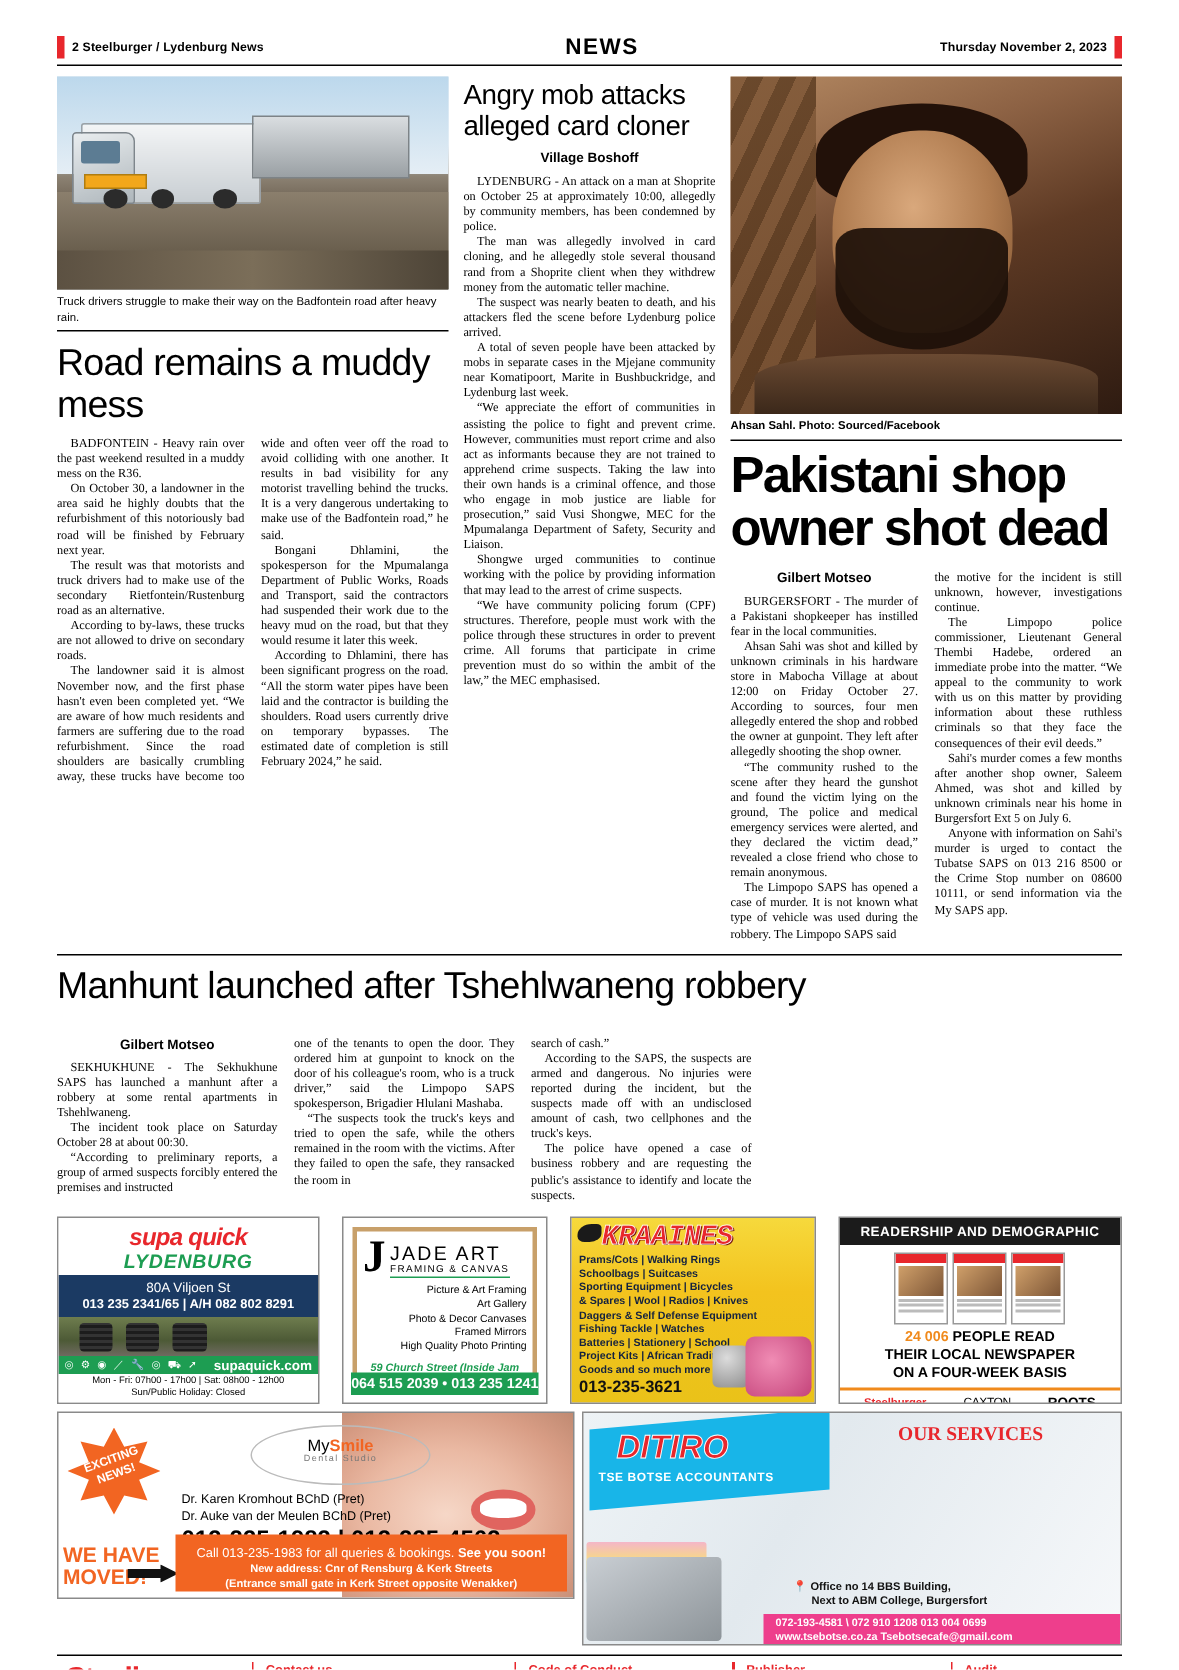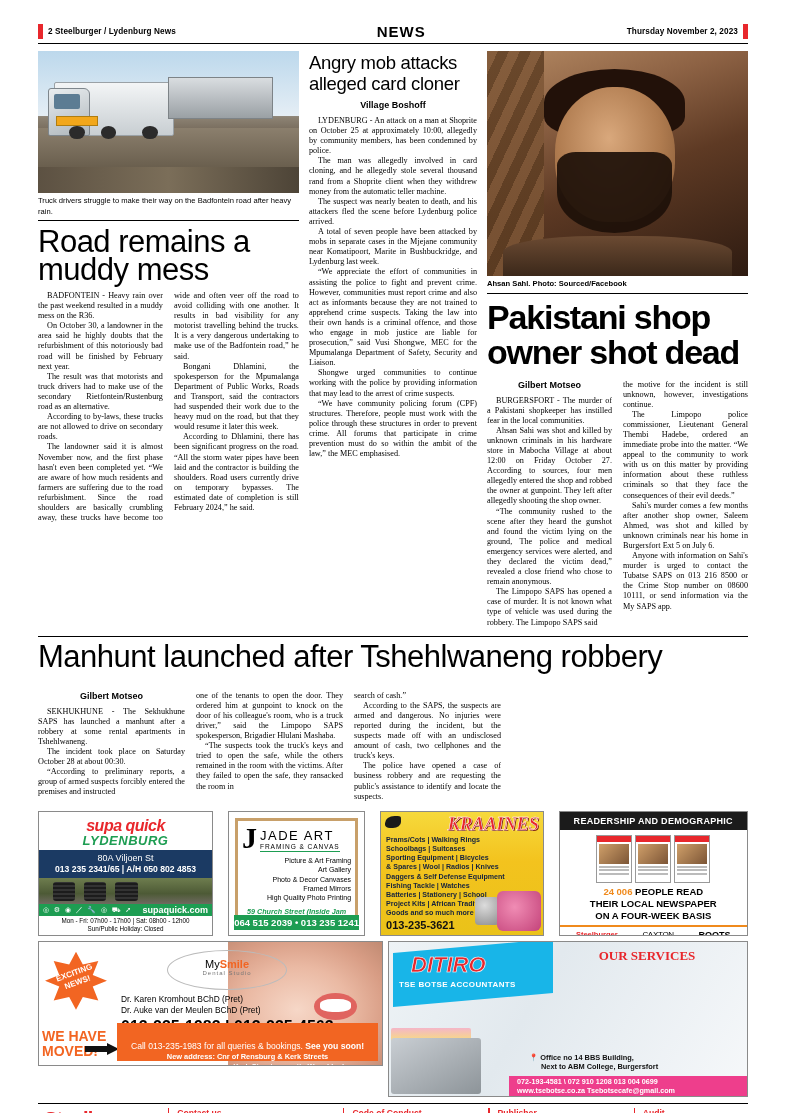--- a/index.html
+++ b/index.html
@@ -76,21 +76,21 @@
   .caption {
     font-family:"Liberation Sans", sans-serif;
     font-size:7.6px; line-height:10.5px; padding-top:3px;
     border-bottom:0.8px solid #000; padding-bottom:3px;
   }
   .caption-bold { font-weight:bold; }
 
   
   h1.headline {
     font-family:"Liberation Sans", sans-serif;
-    font-weight:400; font-size:31px; line-height:28px;
+    font-weight:400; font-size:25px; line-height:28px;
     margin:7px 0 7px 0; letter-spacing:-0.5px;
   }
   h1.headline-mid {
     font-family:"Liberation Sans", sans-serif;
     font-weight:400; font-size:18.5px; line-height:21px;
     margin:1px 0 6px 0; letter-spacing:-0.3px;
   }
   h1.headline-heavy {
     font-family:"Liberation Sans", sans-serif;
     font-weight:bold; font-size:34px; line-height:35px;
@@ -151,23 +151,23 @@
   .jade-list { font-family:"Liberation Sans", sans-serif; font-size:7px; line-height:9.4px;
     text-align:right; margin-top:4px; }
   .jade-street { font-family:"Liberation Sans", sans-serif; font-style:italic; font-weight:bold;
     font-size:7.2px; color:#1d9d52; text-align:center; margin-top:4px; }
   .jade-phone { background:#1d9d52; color:#fff; font-family:"Liberation Sans", sans-serif;
     font-weight:bold; font-size:9.5px; text-align:center; padding:2px 0;
     position:absolute; left:-4px; right:-4px; bottom:-4px; }
 
   
   .ad-kr { width:170px; height:125px; background:linear-gradient(180deg,#f6d93c,#f3c31e 40%,#eac219); position:relative; }
-  .kr-title { font-family:Liberation Serif, serif; font-weight:bold; font-style:italic;
+  .kr-title { font-family:Liberation Mono, monospace; font-weight:bold; font-style:italic;
     font-size:19px; color:#e8272c; -webkit-text-stroke:0.5px #fff; letter-spacing:-0.5px;
-    padding:1px 4px 0 20px; text-shadow:1px 1px 0 #7a1a10;text-align:right; }
+    padding:1px 4px 0 20px; text-shadow:1px 1px 0 #7a1a10; }
   .kr-bird { position:absolute; left:4px; top:4px; width:16px; height:12px;
     background:#1a1a1a; border-radius:60% 20% 50% 30%; }
   .kr-list { font-family:"Liberation Sans", sans-serif; font-weight:bold; font-size:7.1px;
     line-height:9.2px; color:#14223f; padding:1px 4px 0 5px; }
   .kr-phone { font-family:"Liberation Sans", sans-serif; font-weight:bold; font-size:11px;
     color:#111; padding-left:5px; }
   .kr-prod { position:absolute; right:2px; bottom:4px; width:44px; height:40px;
     background:radial-gradient(circle at 40% 40%,#f08cb4,#c4437a); border-radius:6px; }
   .kr-prod2 { position:absolute; right:44px; bottom:10px; width:24px; height:28px;
     background:radial-gradient(circle at 40% 30%,#dcdcdc,#8d8d8d); border-radius:4px; }
@@ -212,21 +212,21 @@
   .sm-logo-t b { color:#f26522; }
   .sm-logo-s { font-family:"Liberation Sans", sans-serif; font-size:6px; color:#777; letter-spacing:1px; }
   .sm-docs { position:absolute; left:82px; top:52px; font-family:"Liberation Sans", sans-serif;
     font-size:8.4px; line-height:11.5px; }
   .sm-phones { position:absolute; left:82px; top:76px; font-family:"Liberation Sans", sans-serif;
     font-weight:bold; font-size:16px; }
   .sm-moved { position:absolute; left:3px; bottom:6px; width:72px;
     font-family:"Liberation Sans", sans-serif; font-weight:bold; font-size:14px;
     color:#f26522; line-height:15px; }
   .sm-orange { position:absolute; left:78px; right:4px; bottom:4px; height:38px;
-    background:#f26522; color:#fff; text-align:center; padding-top:18px; }
+    background:#f26522; color:#fff; text-align:center; padding-top:7px; }
   .sm-o1 { font-family:"Liberation Sans", sans-serif; font-size:8.6px; }
   .sm-o2 { font-family:"Liberation Sans", sans-serif; font-weight:bold; font-size:7.4px; line-height:9.5px; margin-top:1px;}
   .sm-arrow { position:absolute; left:46px; bottom:10px; width:34px; height:12px; }
 
   .ad-ditiro { width:360px; height:156px; position:relative; overflow:hidden;
     background:linear-gradient(120deg,#eef3f6 0%,#e2e9ee 40%,#f6f8fa 100%);padding-left:12px; }
   .dt-badge { position:absolute; left:4px; top:4px; width:160px; height:54px;
     background:#18b5e8; transform:skewY(-5deg); }
   .dt-name { position:absolute; left:22px; top:10px; font-family:"Liberation Sans", sans-serif;
     font-weight:bold; font-style:italic; font-size:22px; color:#e8272c;
@@ -378,21 +378,21 @@
 
   <div class="ads1">
 
     <div class="ad ad-sq">
       <div class="sq-top">
         <div class="sq-logo">supa quick</div>
         <div class="sq-sub">LYDENBURG</div>
       </div>
       <div class="sq-blue">
         <div class="sq-addr">80A Viljoen St</div>
-        <div class="sq-phone">013 235 2341/65  |  A/H 050 802 4853</div>
+        <div class="sq-phone">013 235 2341/65  |  A/H 082 802 8291</div>
       </div>
       <div class="sq-img">
         <div class="sq-tyre" style="left:8%"></div>
         <div class="sq-tyre" style="left:26%"></div>
         <div class="sq-tyre" style="left:44%"></div>
       </div>
       <div class="sq-green">
         <span class="sq-icons">◎ ⚙ ◉ ／ 🔧 ◎ ⛟ ➚</span>
         <span class="sq-url">supaquick.com</span>
       </div>

